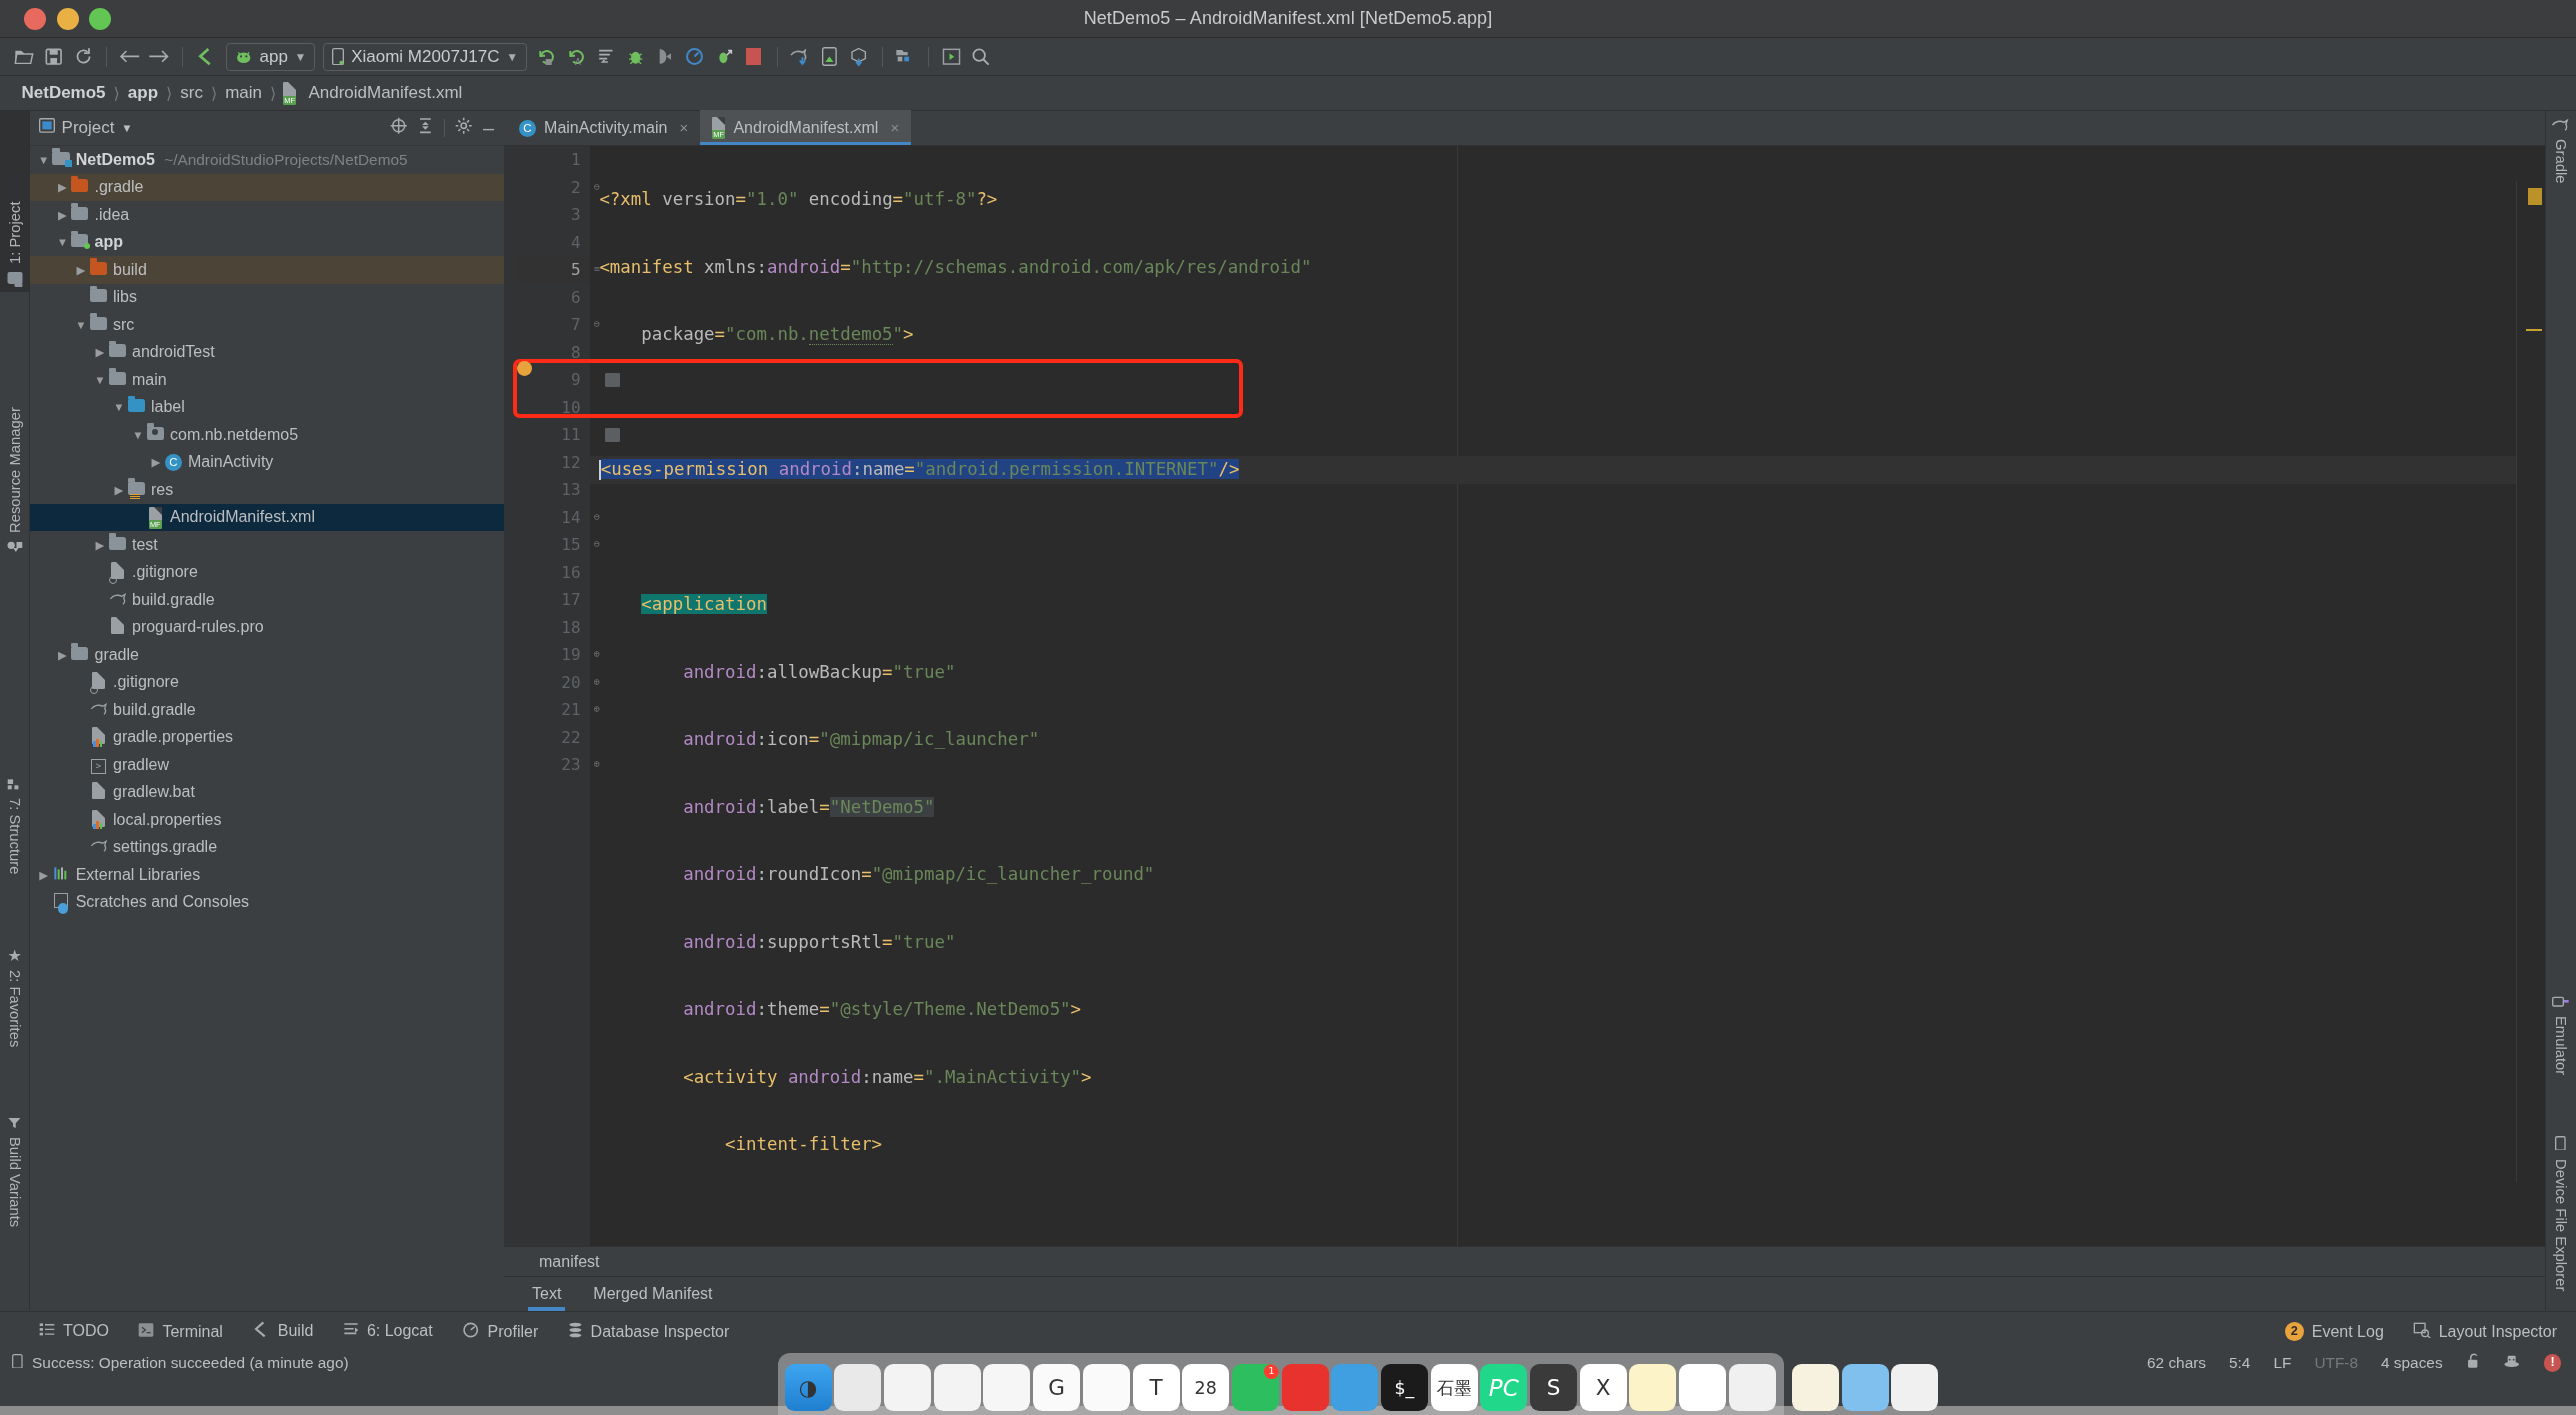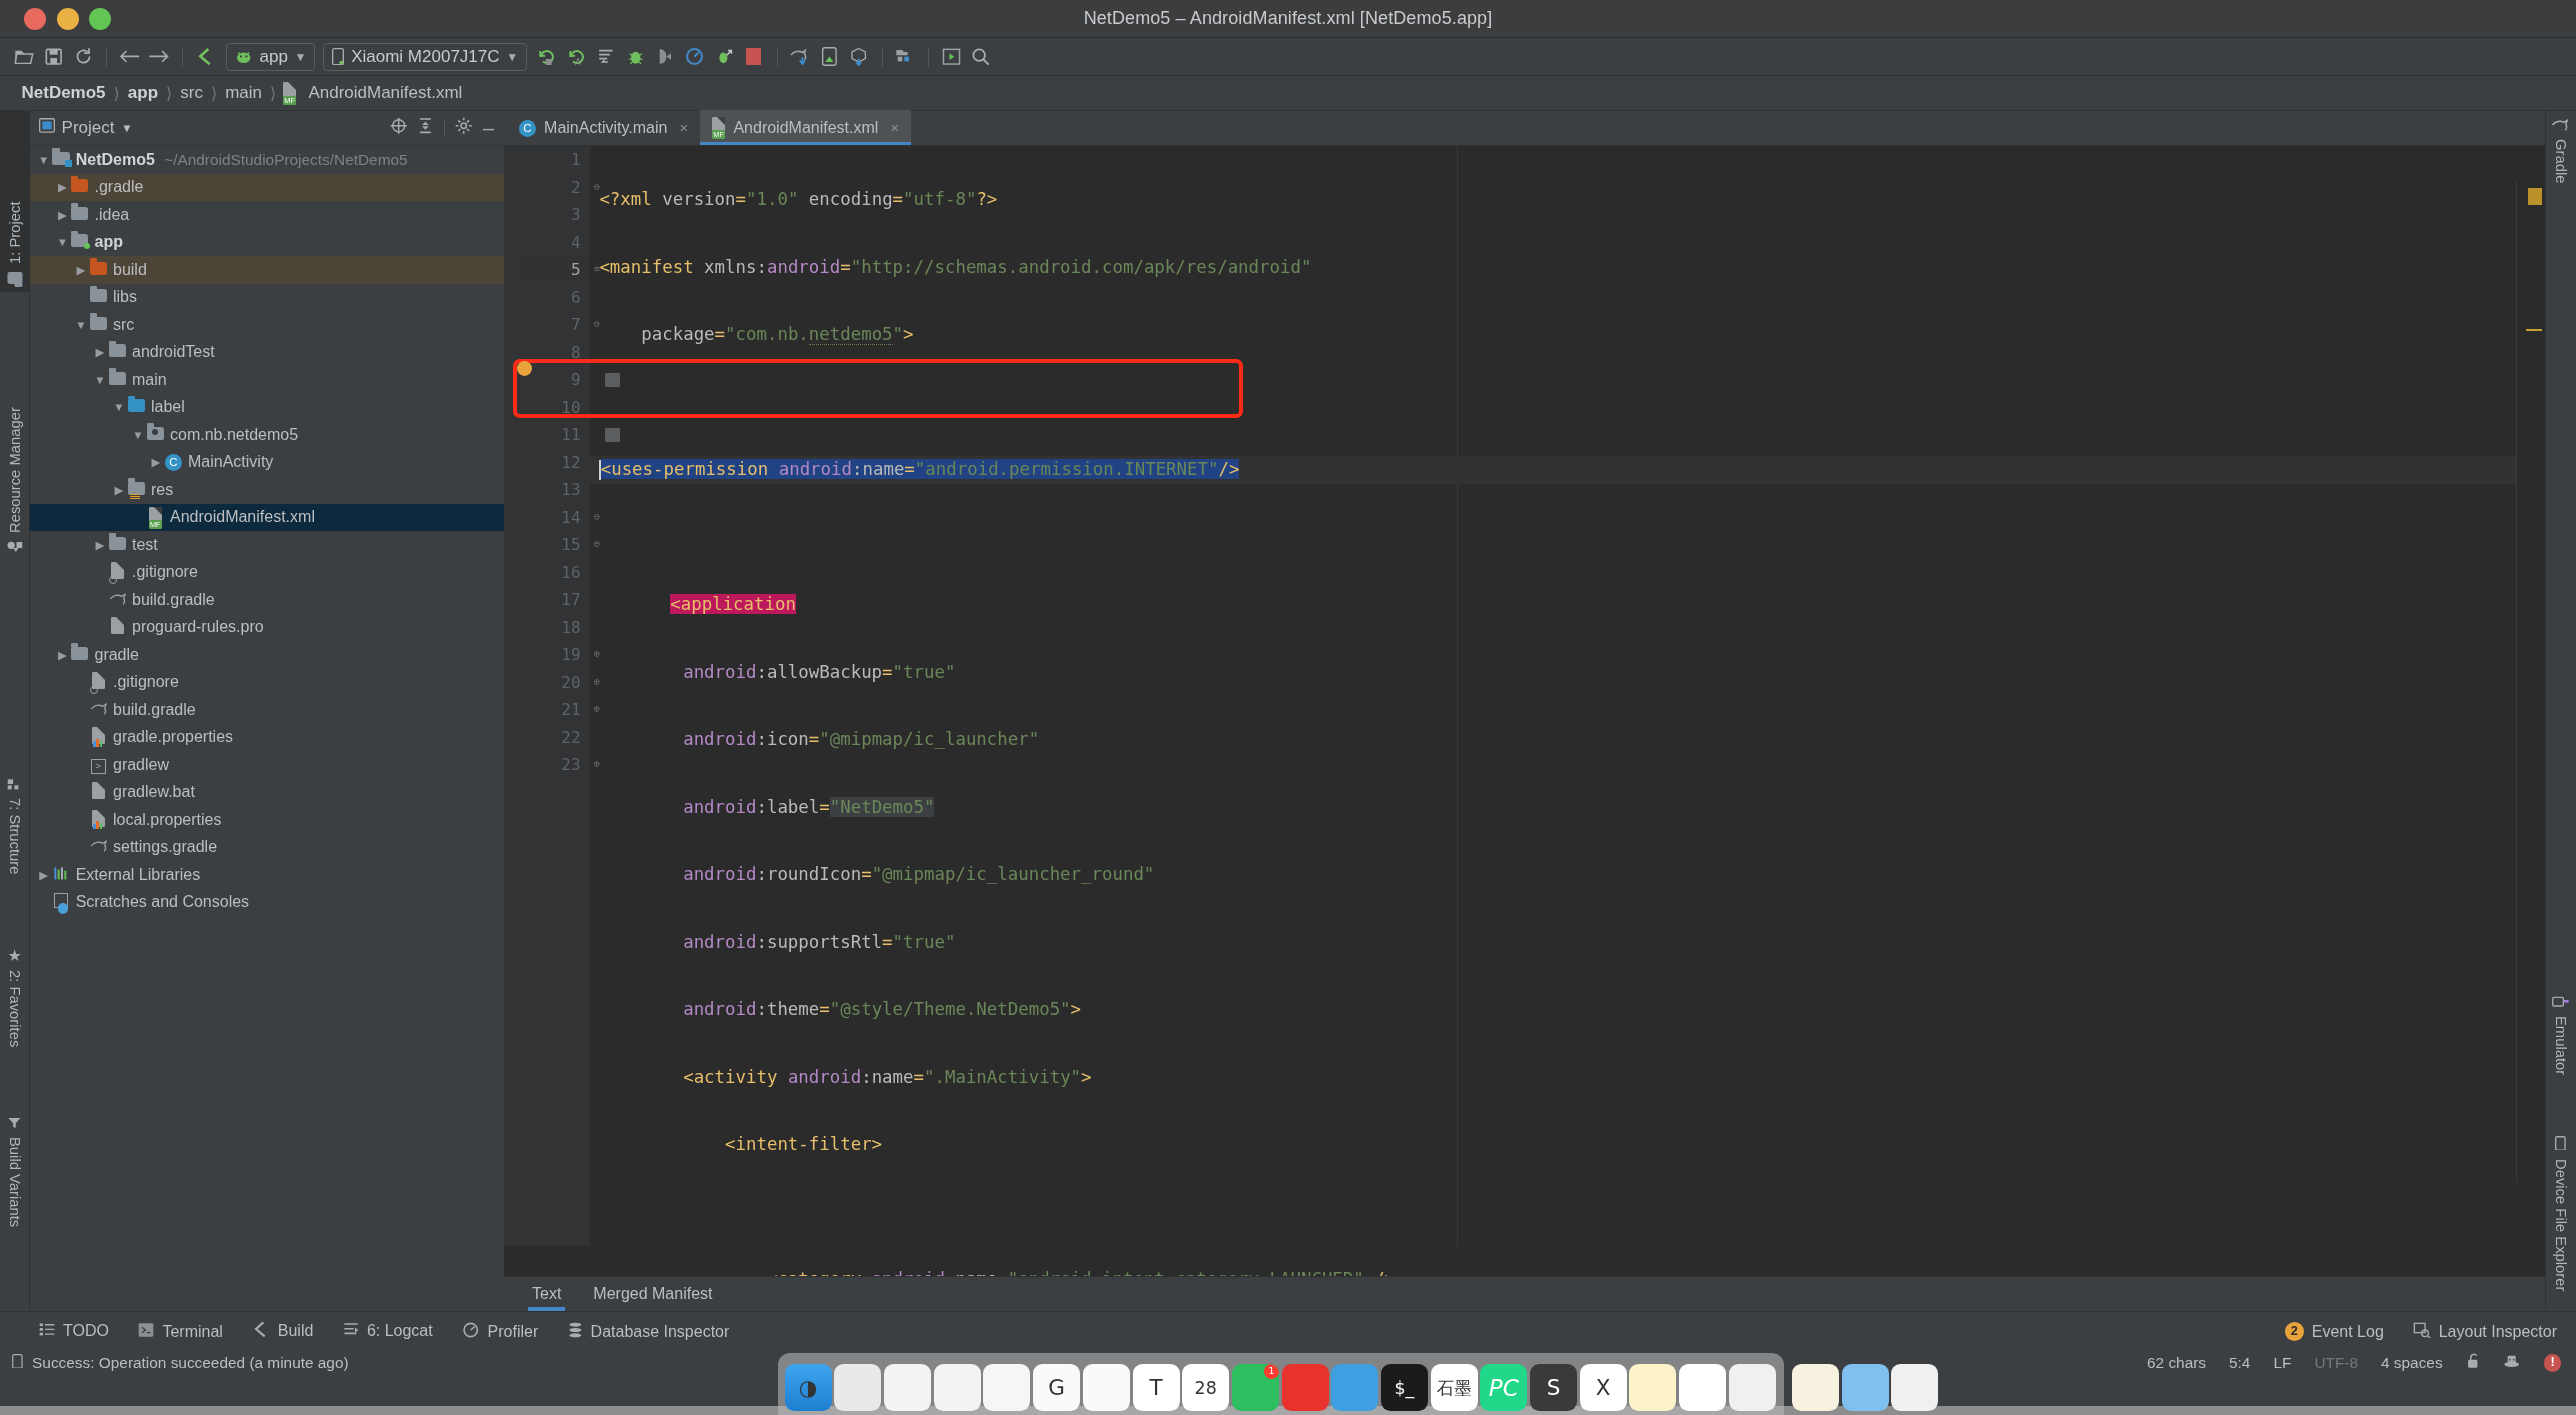--- a/index.html
+++ b/index.html
@@ -105,21 +105,21 @@
 
   .code { position:absolute; left:86px; top:0; right:0; bottom:0;
     font-family:"DejaVu Sans Mono", monospace; font-size:17.4px; color:#a9b7c6;
     white-space:pre; }
   .cline { height:27.5px; line-height:27.5px; padding-left:9.4px; }
   .cline.cur { background:#323232; }
   .kw { color:#e8bf6a; }      
   .attr { color:#bababa;margin-top:11px; }    
   .ns { color:#b389c5; }      
   .str { color:#6a8759; }
-  .hl-app { background:#be185d;margin-left:29px; }
+  .hl-app { background:#0f766e; }
   .hl-lbl { background:#3d4043; }
   .selline { background:#214283; }
   .squig { border-bottom:1.3px dotted #6a8759; }
   .caret { display:inline-block; width:1.3px; height:20px; background:#cfd2d4;
     vertical-align:-4.7px; }
 
   .redbox { position:absolute; left:9.4px; top:213px; width:730px; height:59px;
     border:4.7px solid #ff2b16; border-radius:6.7px; pointer-events:none; }
 
   .vguide { position:absolute; top:0; bottom:0; width:0.7px; background:#3a3a3a; }
@@ -658,20 +658,23 @@
 
       <div class="redbox"></div>
       <div class="bulb" style="top:215px;left:13.4px;"></div>
 
       <div class="editor-scroll">
         <div class="mark-orange" style="top:6.7px;"></div>
         <div class="mark-line" style="top:148px;"></div>
       </div>
     </div>
 
+    <div class="bcrumbbar">
+      <span>manifest</span>
+    </div>
 
     <div class="viewtabs" id="viewtabs">
         <div class="vtabi active">Text</div>
         <div class="vtabi">Merged Manifest</div>
       </div>
   </div>
 
   <div class="rstrip">
     <div class="rtab" style="top:0;height:134px;">
       <span style="writing-mode:horizontal-tb;">

